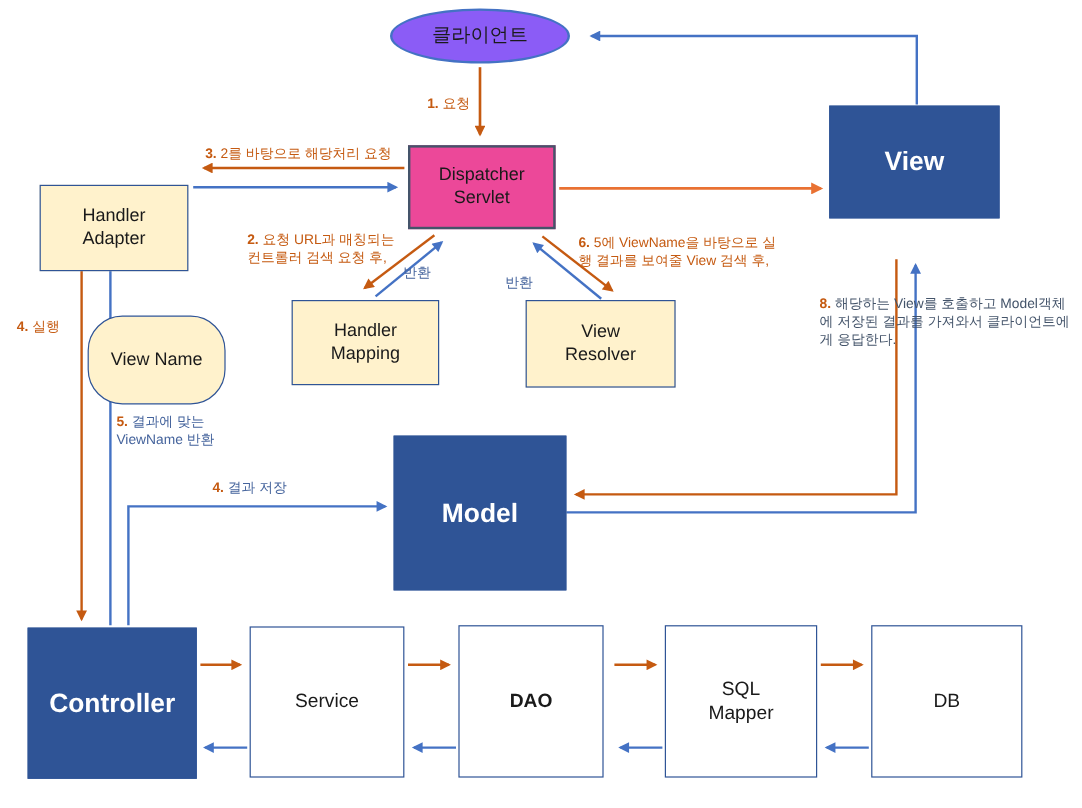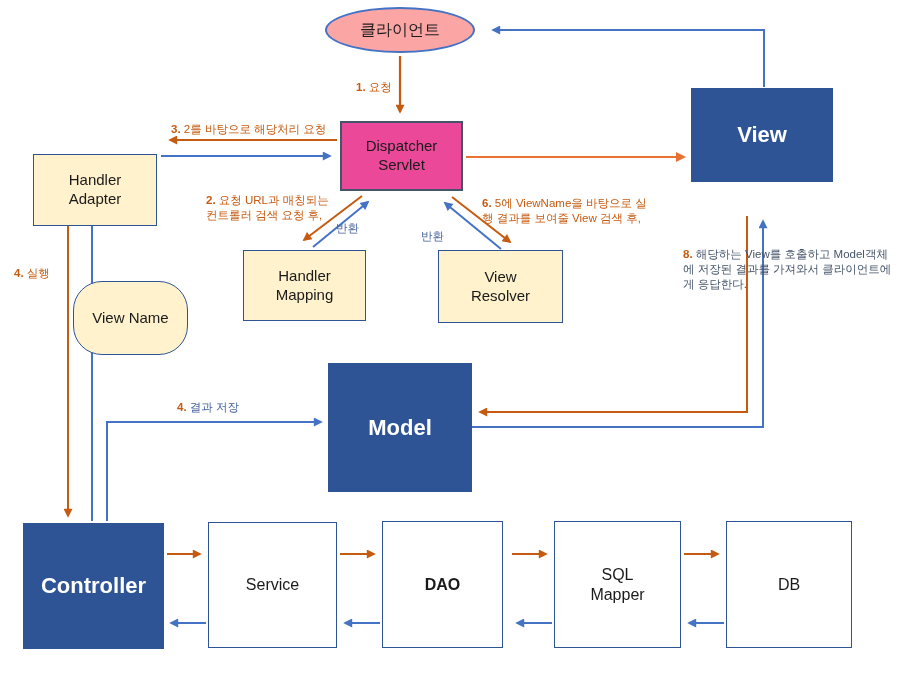--- a/index.html
+++ b/index.html
@@ -10,21 +10,21 @@
   #arrows{position:absolute;left:0;top:0;z-index:1;}
   .node{
     position:absolute;z-index:2;display:flex;align-items:center;justify-content:center;
     text-align:center;box-sizing:border-box;color:#1a1a1a;line-height:1.25;
   }
   .cream{background:#FFF2CC;border:1.5px solid #2F5496;font-size:15px;}
   .gold{background:#ec4899;border:2px solid #44546A;font-size:15px;}
   .navy{background:#2F5496;border:1px solid #2F5496;color:#fff;font-weight:bold;font-size:22px;}
   .white-box{background:#fff;border:1.5px solid #2F5496;font-size:16px;}
   .ellipse{
-    background:#fca5a5;border:2px solid #4472C4;border-radius:50%;font-size:16px;text-align:center;
+    background:#8b5cf6;border:2px solid #4472C4;border-radius:50%;font-size:16px;text-align:center;
   }
   .lbl{position:absolute;z-index:3;font-size:11.5px;line-height:1.3;white-space:nowrap;}
   .lbl .num{font-weight:bold;color:#C55A11;}
   .lbl.wrap{white-space:normal;}
   .orange{color:#C55A11;}
   .bluetxt{color:#44639C;}
   .navytxt{color:#44546A;}
   .breakall{word-break:break-all;}
 </style>
 </head>
@@ -99,21 +99,21 @@
   </div>
 
   <div class="node cream" style="left:438px;top:250px;width:125px;height:73px;padding:0 22px;">
     <span>View Resolver</span>
   </div>
 
   <div class="node cream" style="left:243px;top:250px;width:123px;height:71px;padding:0 16px;">
     <span>Handler Mapping</span>
   </div>
 
-  <div class="node cream" style="left:73px;top:281px;width:115px;height:74px;border-radius:29px;">
+  <div class="node cream" style="left:73px;top:263px;width:115px;height:74px;border-radius:29px;">
     <span>View Name</span>
   </div>
 
   <div class="node navy" style="left:328px;top:363px;width:144px;height:129px;">
     <span>Model</span>
   </div>
 
   <div class="node navy" style="left:23px;top:523px;width:141px;height:126px;">
     <span>Controller</span>
   </div>
@@ -147,20 +147,23 @@
   </div>
 
   <div class="lbl orange" style="left:14px;top:266px;">
     <b class="num">4.</b> <span>실행</span>
   </div>
 
   <div class="lbl bluetxt" style="left:177px;top:400px;">
     <b class="num">4.</b> <span>결과 저장</span>
   </div>
 
+  <div class="lbl bluetxt wrap" style="left:97px;top:345px;width:86px;">
+    <b class="num">5.</b> <span>결과에 맞는 ViewName 반환</span>
+  </div>
 
   <div class="lbl orange wrap" style="left:482px;top:196px;width:172px;">
     <b class="num">6.</b> <span>5에 ViewName을 바탕으로 실행 결과를 보여줄 View 검색 후,</span>
   </div>
 
 
   <div class="lbl navytxt wrap breakall" style="left:683px;top:247px;width:216px;">
     <b class="num">8.</b> <span>해당하는 View를 호출하고 Model객체에 저장된 결과를 가져와서 클라이언트에게 응답한다.</span>
   </div>
 

